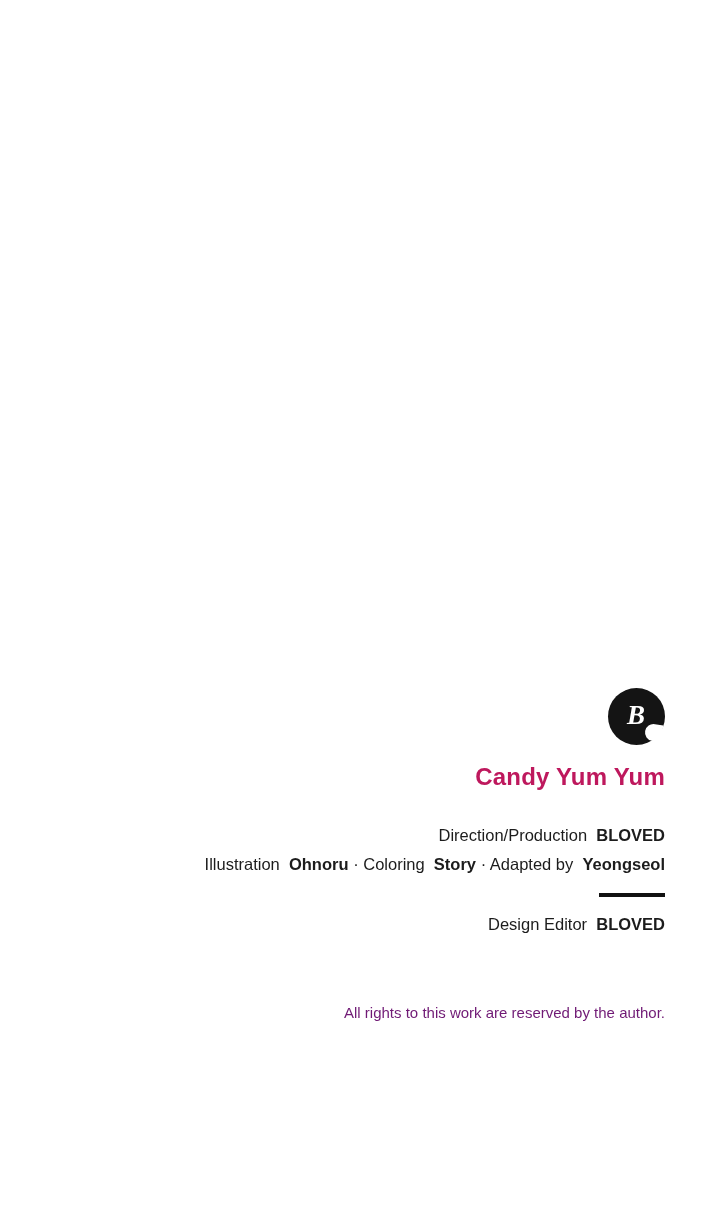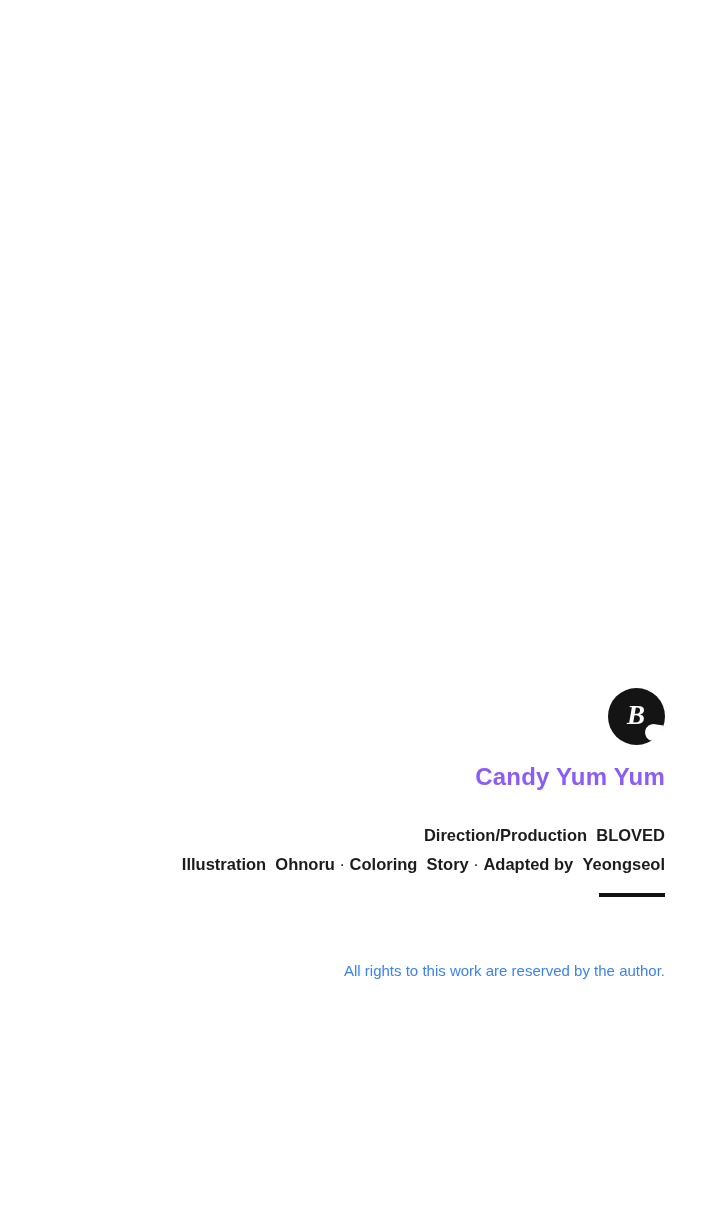--- a/index.html
+++ b/index.html
@@ -66,51 +66,51 @@
     font-size: 27px;
     line-height: 1;
     letter-spacing: -1px;
     transform: translate(-1px, -1px);
   }
   .work-title {
     font-size: 24px;
     font-weight: bold;
     letter-spacing: 0.2px;
     margin: 0 0 30px 0;
-    color: #8b5cf6;
+    color: #be185d;
   }
   .credit-line {
     font-size: 16.5px;
     line-height: 29px;
     color: #1c1c1c;
     white-space: nowrap;
   }
   .credit-line .role {
-    font-weight: bold;
+    font-weight: normal;
     margin-top: 48px;
   }
   .credit-line .name {
     font-weight: bold;
   }
   .sep {
     font-weight: normal;
   }
   .divider-row {
     display: flex;
     justify-content: flex-end;
     margin: 14px 0 13px 0;
   }
   .divider {
     width: 66px;
     height: 4px;
     background: #111111;
   }
   .legal {
     margin-top: 60px;
-    color: #3b82f6;
+    color: #701a75;
     font-size: 15px;
     line-height: 27px;
     text-align: right;
   }
   .legal div { white-space: nowrap; }
 </style>
 </head>
 <body>
 
 <div class="page">
@@ -139,20 +139,24 @@
       <span class="sep">·</span>
       <span class="role">Adapted by</span>
       &nbsp;<span class="name">Yeongseol</span>
     </div>
 
 
     <div class="divider-row">
       <div class="divider"></div>
     </div>
 
+    <div class="credit-line">
+      <span class="role">Design Editor</span>
+      &nbsp;<span class="name">BLOVED</span>
+    </div>
 
 
     <div class="legal">
       <div>All rights to this work are reserved by the author.</div>
     </div>
 
   </div>
 </div>
 
 </body></html>

